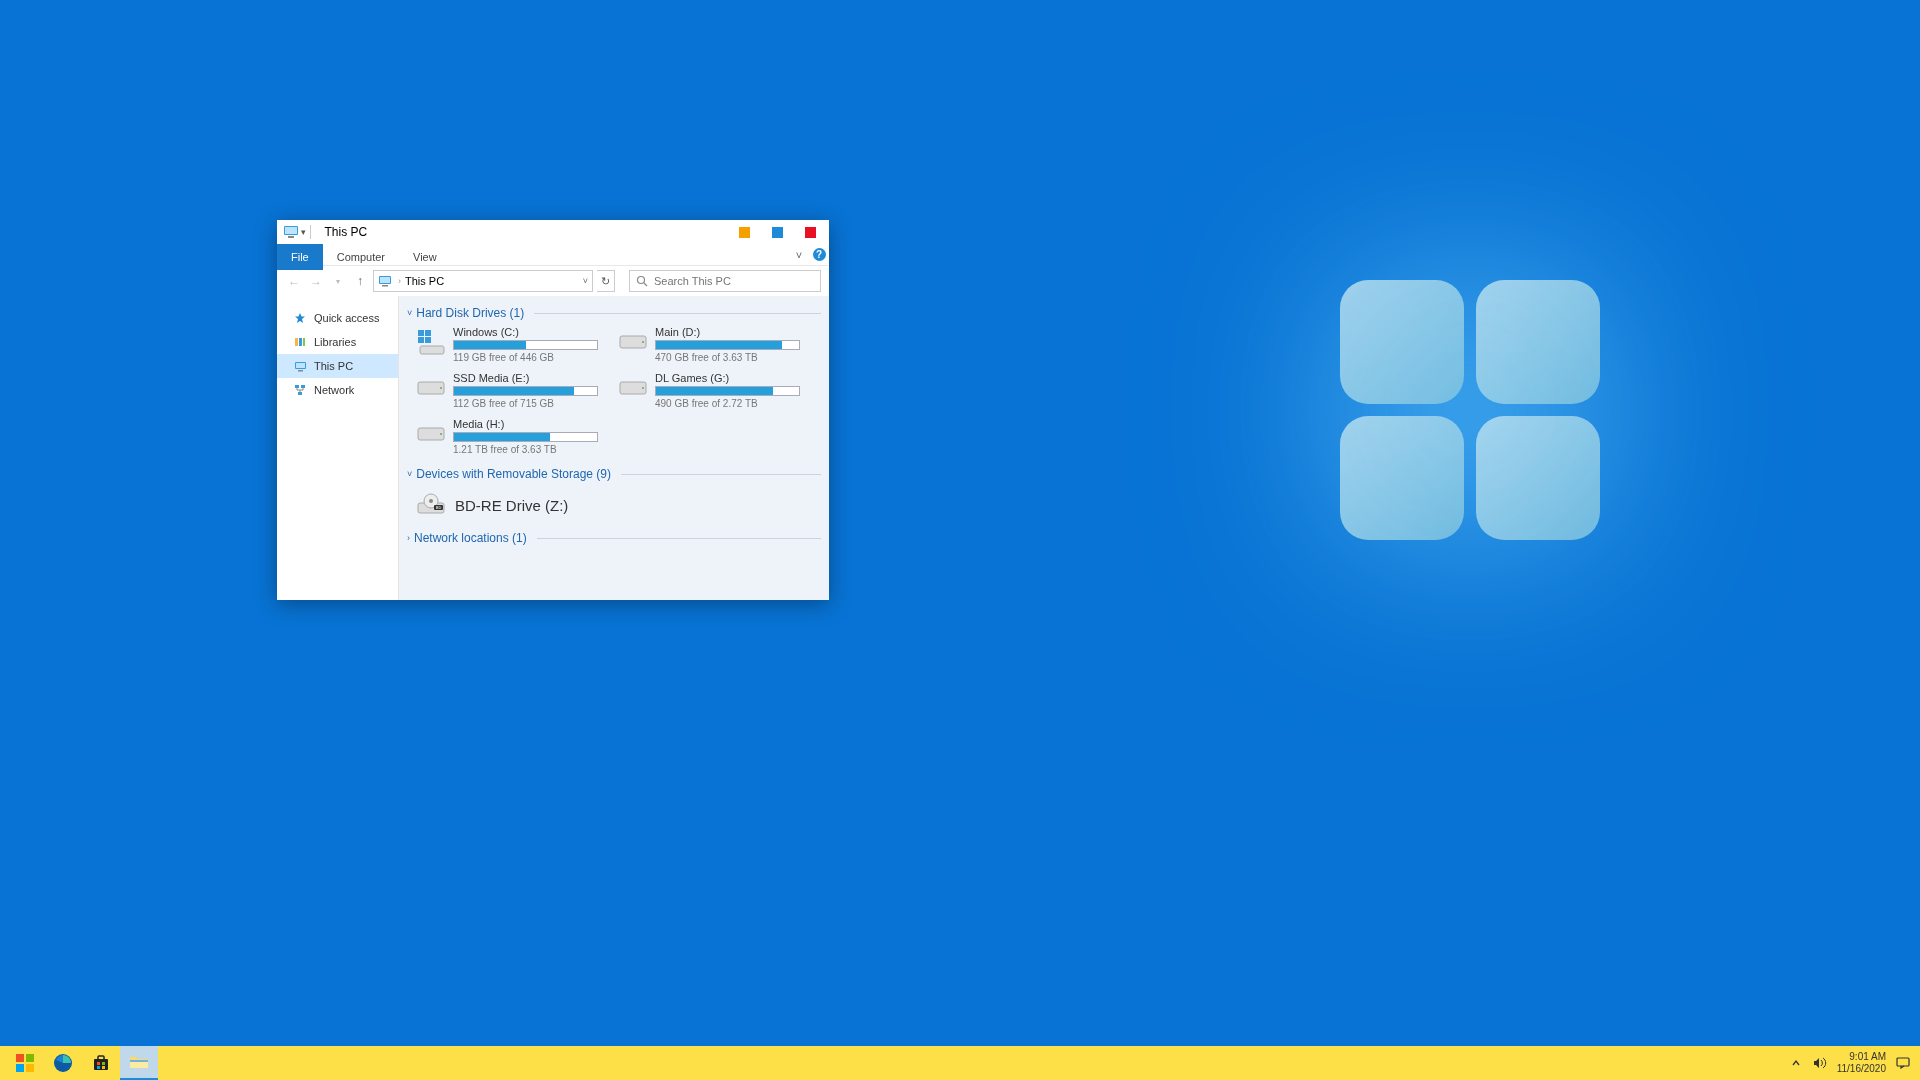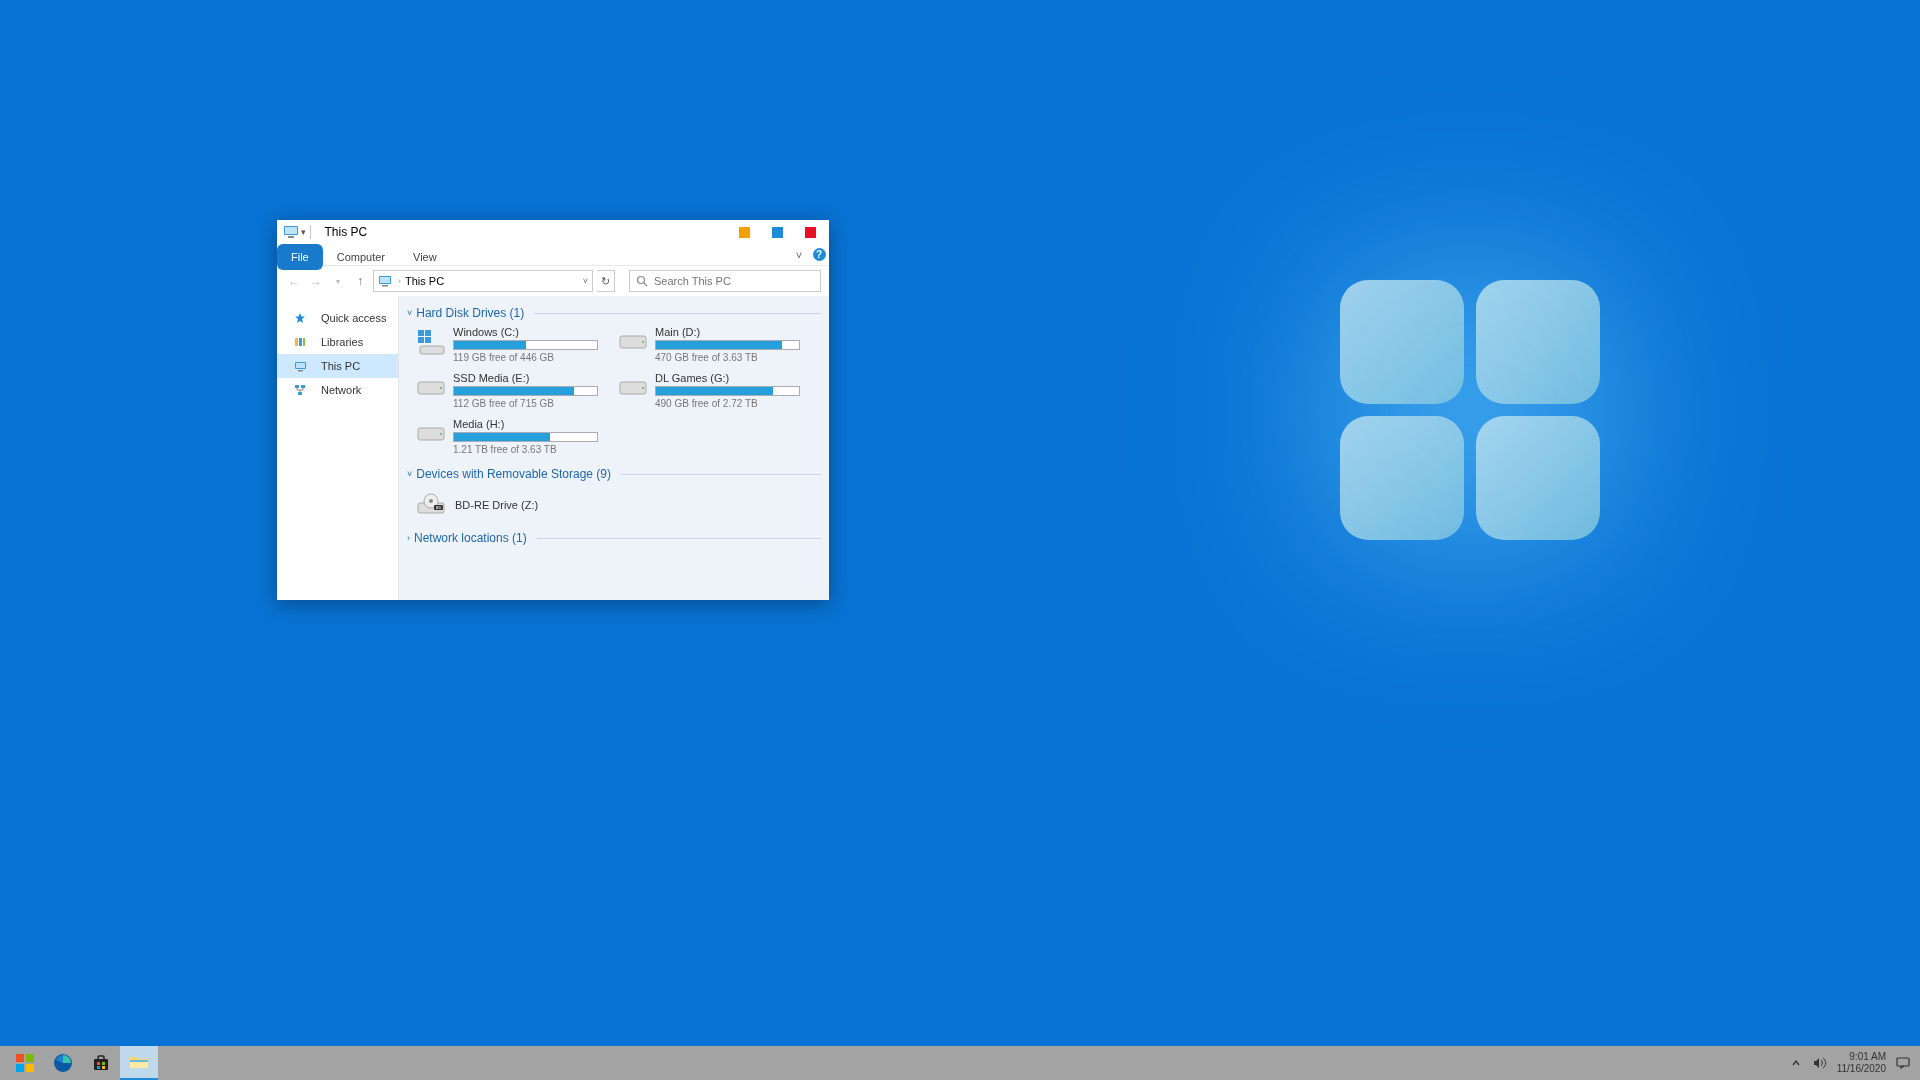--- a/index.html
+++ b/index.html
@@ -18,62 +18,62 @@
 .titlebar .sep { width:1px; height:14px; background:#ccc; margin:0 4px; }
 .titlebar .dd { font-size:9px; color:#555; margin-left:-2px; }
 .titlebar .title { font-size: 12px; margin-left: 10px; color: #000; }
 .titlebar .spacer { flex: 1; }
 .titlebar .wbtn { width: 11px; height: 11px; margin: 0 11px; }
 .wbtn.min { background: #f4a100; }
 .wbtn.max { background: #1e8bd8; }
 .wbtn.close { background: #e81123; }
 
 .ribbon { height: 22px; display: flex; align-items: stretch; border-bottom: 1px solid #e8e8e8; font-size: 11px; }
-.ribbon .tab { padding: 13px 14px; display:flex; align-items:center; color:#444;border-radius:6px; }
+.ribbon .tab { padding: 13px 14px; display:flex; align-items:center; color:#444; }
 .ribbon .tab.file { background: #1979ca; color:#fff; }
 .ribbon .spacer { flex:1; }
 .ribbon .chev { width:20px; display:flex; align-items:center; justify-content:center; color:#666; }
 .ribbon .help { width:20px; display:flex; align-items:center; justify-content:center; }
 .help-circle { width:13px; height:13px; border-radius:50%; background:#1e8bd8; color:#fff; font-size:10px; display:flex; align-items:center; justify-content:center; font-weight:bold; }
 
 .navbar { height: 30px; display:flex; align-items:center; padding: 2px 8px; gap:4px; }
 .navbtn { width:18px; height:20px; display:flex; align-items:center; justify-content:center; color:#666; font-size:12px; }
 .navbtn.disabled { color:#bbb; }
 .addressbar { flex: 0 0 220px; height:22px; border:1px solid #ccc; display:flex; align-items:center; padding:0 4px; font-size:11px; gap:4px; }
 .addressbar .monitor-icon { margin-right:2px; }
 .addressbar .crumb-sep { color:#999; font-size:9px; }
 .addressbar .dd2 { margin-left:auto; color:#666; font-size:9px; }
 .refresh { width:18px; height:22px; border:1px solid #ccc; border-left:none; display:flex; align-items:center; justify-content:center; color:#555; font-size:11px; }
 .searchbox { flex:1; height:22px; border:1px solid #ccc; display:flex; align-items:center; padding:0 6px; gap:6px; margin-left:10px; }
 .searchbox input { border:none; outline:none; font-size:11px; flex:1; color:#888; background:transparent; }
 .search-icon { color:#888; font-size:12px; }
 
 .body { flex:1; display:flex; }
 .sidebar { width:122px; background:#fff; border-right:1px solid #e5e5e5; padding-top:10px; }
-.sidebar-item { height:24px; display:flex; align-items:center; padding-left:16px; font-size:11px; gap:14px; color:#333; }
+.sidebar-item { height:24px; display:flex; align-items:center; padding-left:16px; font-size:11px; gap:7px; color:#333; }
 .sidebar-item.active { background:#cde8ff; }
 .si-icon { width:14px; height:14px; display:flex; align-items:center; justify-content:center; }
 
 .content { flex:1; background:#eef3f9; padding:4px 8px 8px 8px; overflow:auto; }
 .section-header { display:flex; align-items:center; font-size:12px; color:#1e66b0; padding:6px 0 2px 0; gap:4px; }
 .section-header .chev2 { font-size:9px; }
 .section-header .line { flex:1; height:1px; background:#c8d4e2; margin-left:6px; }
 .drives { display:flex; flex-wrap:wrap; gap:9px 12px; padding:4px 0 6px 8px; }
 .drive { display:flex; width:190px; gap:6px; }
 .drive-icon { width:32px; height:32px; display:flex; align-items:center; justify-content:center; }
 .drive-info { flex:1; display:flex; flex-direction:column; }
 .drive-name { font-size:11px; color:#333; margin-bottom:2px; }
 .drive-bar { width:145px; height:10px; border:1px solid #aab; background:#fff; }
 .drive-bar .fill { height:100%; background:#26a0da; }
 .drive-free { font-size:10px; color:#777; margin-top:2px; }
 .device { display:flex; align-items:center; gap:8px; padding:6px 0 4px 8px; }
-.device-name { font-size:11px; color:#333; }
-
-
-.taskbar { position:absolute; left:0; right:0; bottom:0; height:34px; background:#a3a3a3; display:flex; align-items:center; padding:0 6px; }
+.device-name { font-size:15px; color:#333; }
+
+
+.taskbar { position:absolute; left:0; right:0; bottom:0; height:34px; background:#fde047; display:flex; align-items:center; padding:0 6px; }
 .taskbar .tbtn { width:38px; height:34px; display:flex; align-items:center; justify-content:center; }
 .taskbar .tbtn.active { background:#c0d9ea; border-bottom:2px solid #1e8bd8; }
 .taskbar .spacer { flex:1; }
 .tray { display:flex; align-items:center; gap:10px; font-size:10px; color:#333; padding-right:4px; }
 .tray .clock { text-align:right; line-height:1.2; }
 .tray .tray-icon { width:14px; height:14px; display:flex; align-items:center; justify-content:center; color:#333; }
 
 svg { display:block; }
 </style>
 </head>

